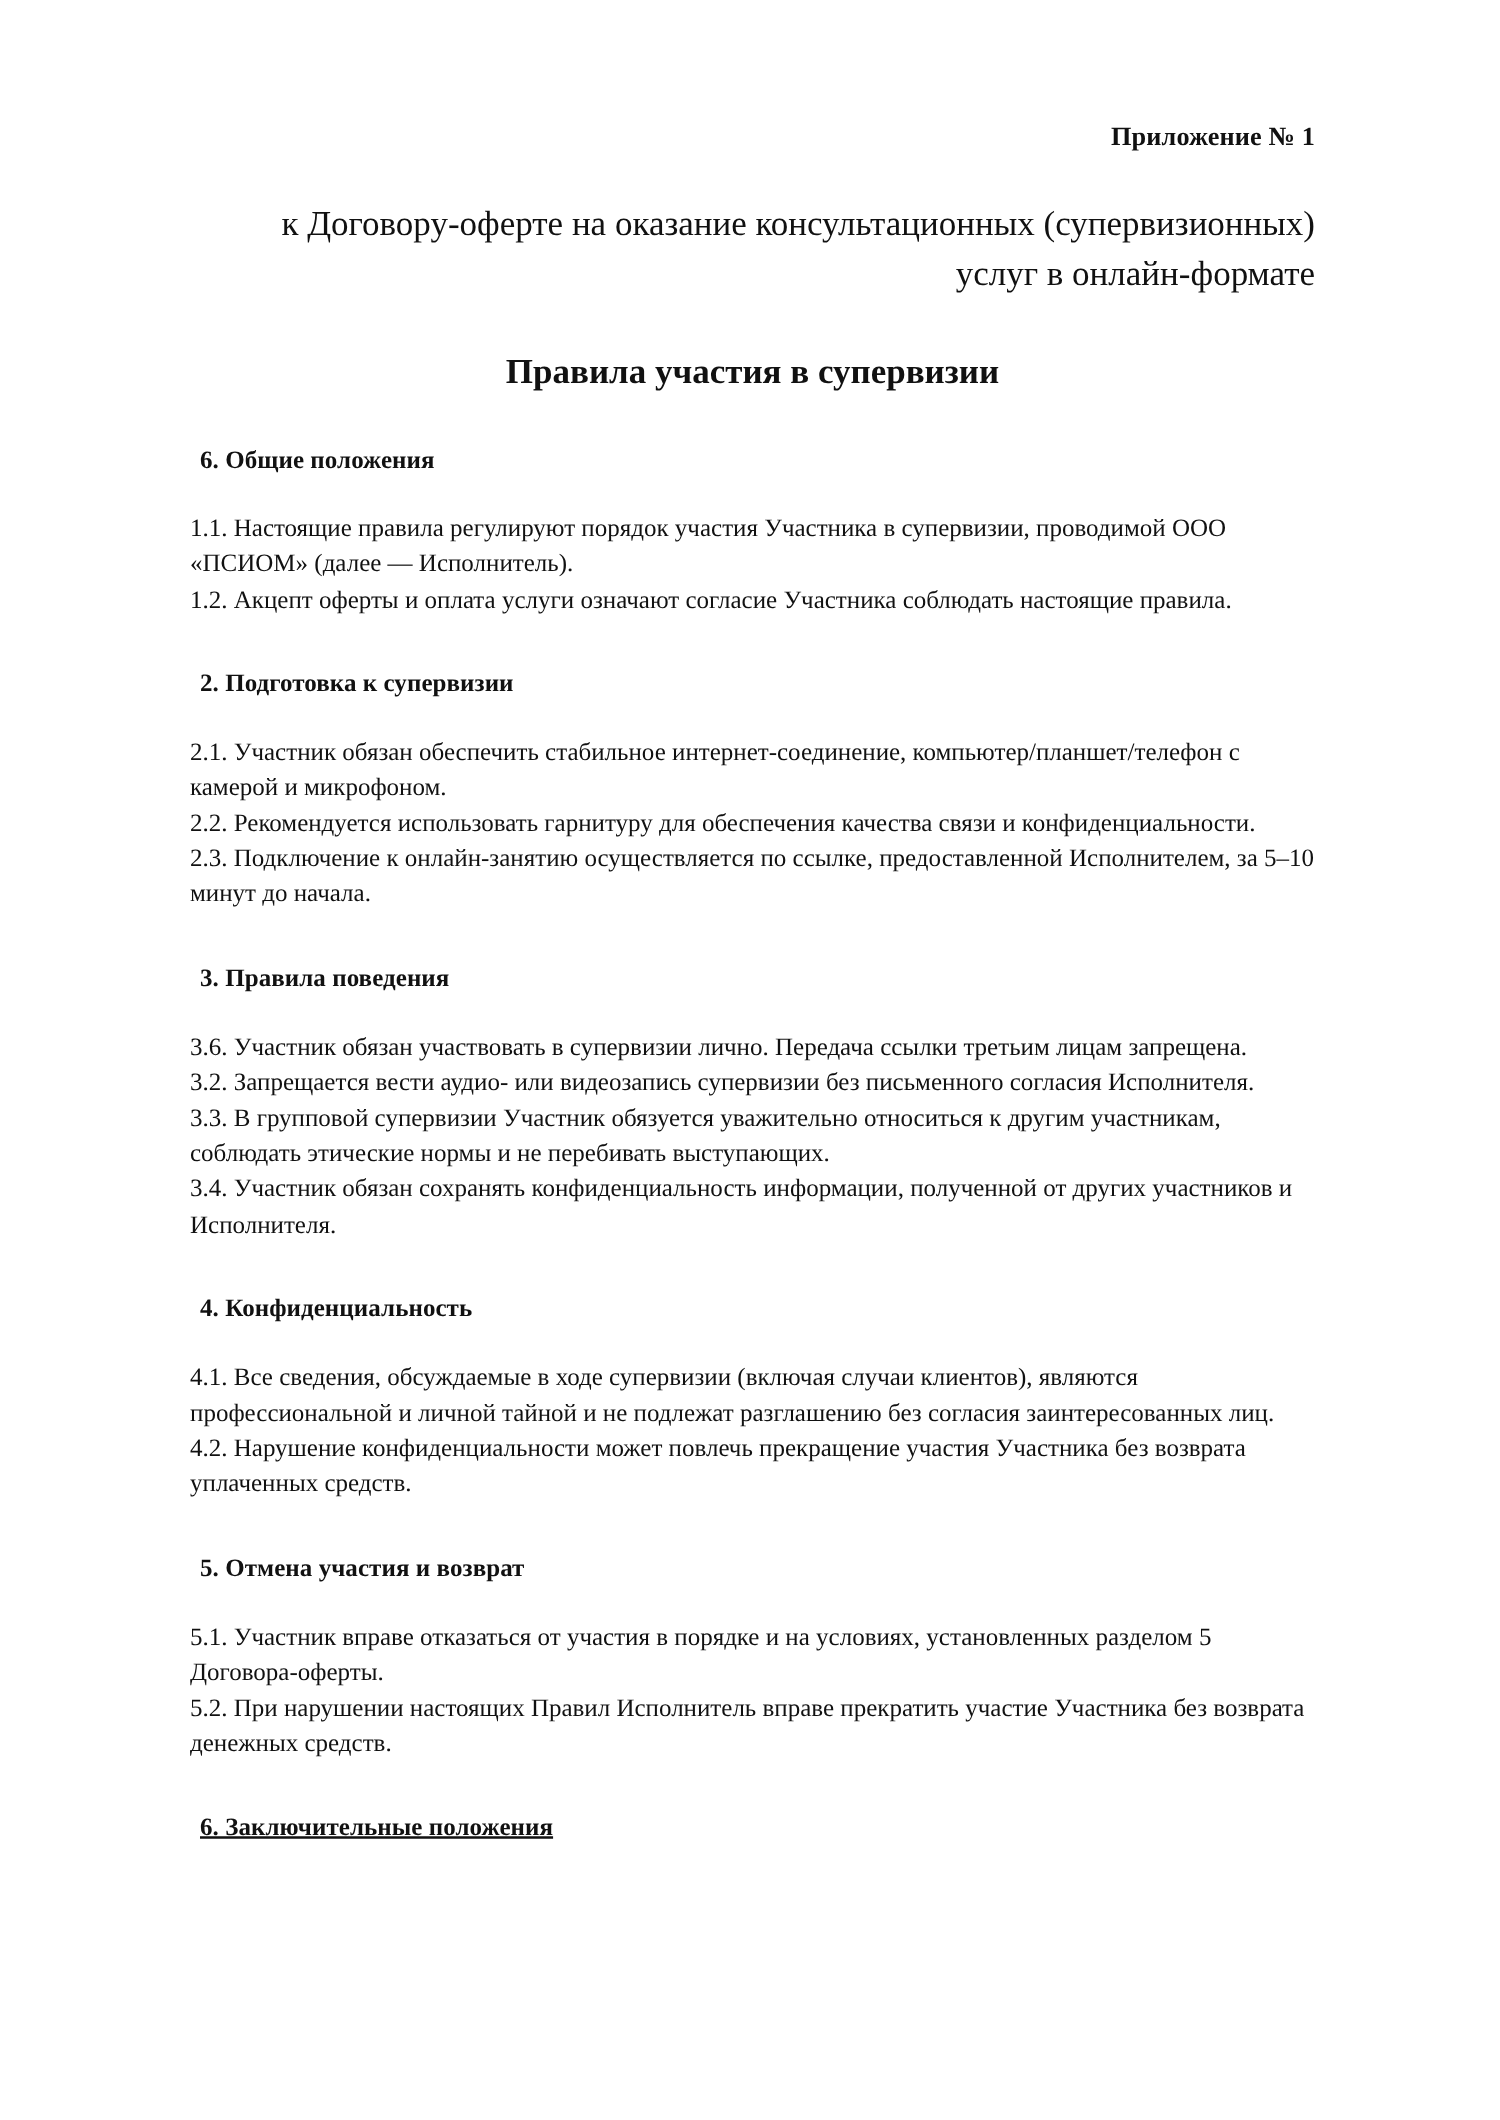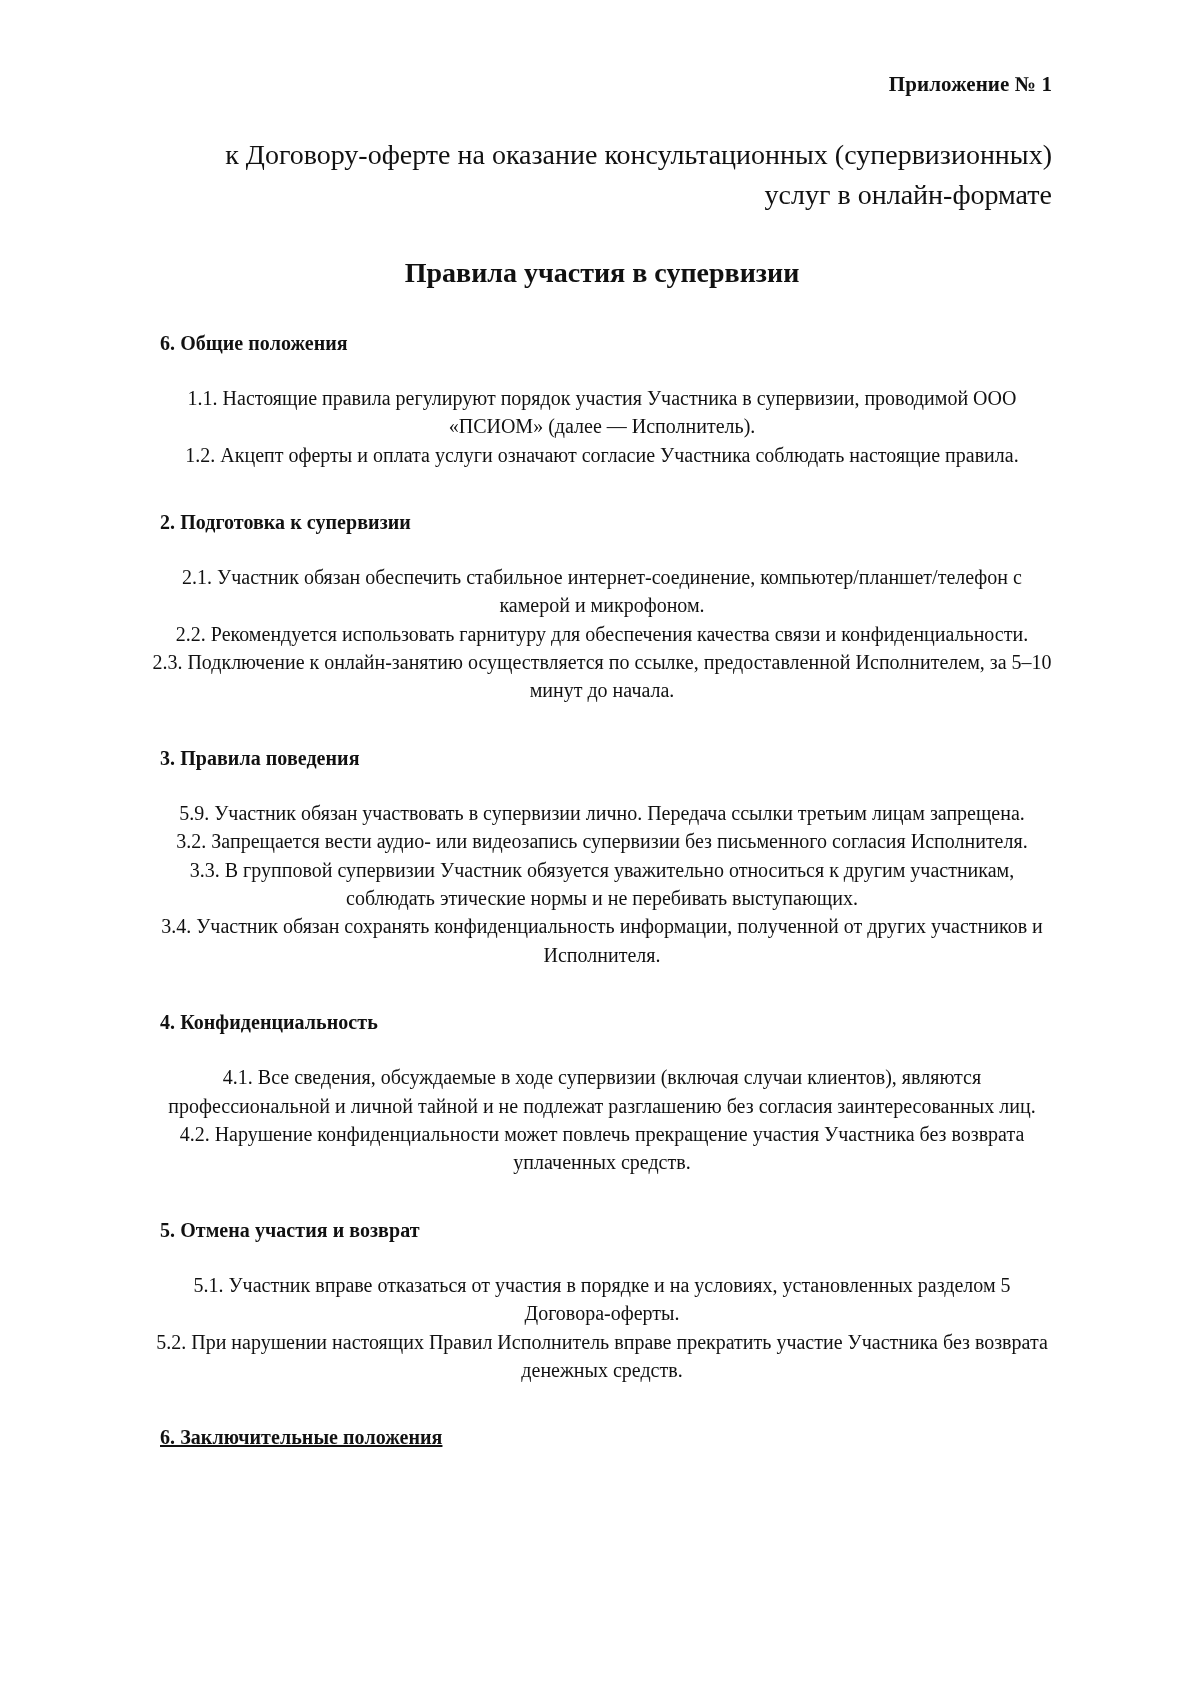--- a/index.html
+++ b/index.html
@@ -13,21 +13,21 @@
     height: 1696px;
     font-family: "Liberation Serif", "DejaVu Serif", serif;
     color: #111111;
     -webkit-font-smoothing: antialiased;
   }
   .page {
     position: relative;
     box-sizing: border-box;
     width: 1112px;
     height: 1696px;
-    padding: 71px 148px 60px 152px;
+    padding: 96px 148px 60px 152px;
     background: #ffffff;
   }
   .doc-body {
     width: 900px;
   }
 
   
   .appendix-title {
     text-align: right;
     font-weight: bold;
@@ -62,21 +62,21 @@
     margin: 0 0 28px 8px;
     letter-spacing: 0.05px;
   }
   .clauses {
     margin: 0 0 40px 0;
   }
   .clause {
     font-size: 20px;
     line-height: 1.42;
     margin: 0;
-    text-align: center;
+    text-align: left;
     hyphens: none;
   }
   .section + .section {
     margin-top: 0;
   }
   .section:last-child .section-heading {
     margin-bottom: 0;
     text-decoration: underline;
   }
 </style>
@@ -104,21 +104,21 @@
           <div class="section-heading">2. Подготовка к супервизии</div>
           <div class="clauses">
             <p class="clause">2.1. Участник обязан обеспечить стабильное интернет-соединение, компьютер/планшет/телефон с камерой и микрофоном.</p>
             <p class="clause">2.2. Рекомендуется использовать гарнитуру для обеспечения качества связи и конфиденциальности.</p>
             <p class="clause">2.3. Подключение к онлайн-занятию осуществляется по ссылке, предоставленной Исполнителем, за 5–10 минут до начала.</p>
           </div>
         </div>
         <div class="section">
           <div class="section-heading">3. Правила поведения</div>
           <div class="clauses">
-            <p class="clause">5.9. Участник обязан участвовать в супервизии лично. Передача ссылки третьим лицам запрещена.</p>
+            <p class="clause">3.6. Участник обязан участвовать в супервизии лично. Передача ссылки третьим лицам запрещена.</p>
             <p class="clause">3.2. Запрещается вести аудио- или видеозапись супервизии без письменного согласия Исполнителя.</p>
             <p class="clause">3.3. В групповой супервизии Участник обязуется уважительно относиться к другим участникам, соблюдать этические нормы и не перебивать выступающих.</p>
             <p class="clause">3.4. Участник обязан сохранять конфиденциальность информации, полученной от других участников и Исполнителя.</p>
           </div>
         </div>
         <div class="section">
           <div class="section-heading">4. Конфиденциальность</div>
           <div class="clauses">
             <p class="clause">4.1. Все сведения, обсуждаемые в ходе супервизии (включая случаи клиентов), являются профессиональной и личной тайной и не подлежат разглашению без согласия заинтересованных лиц.</p>
             <p class="clause">4.2. Нарушение конфиденциальности может повлечь прекращение участия Участника без возврата уплаченных средств.</p>

